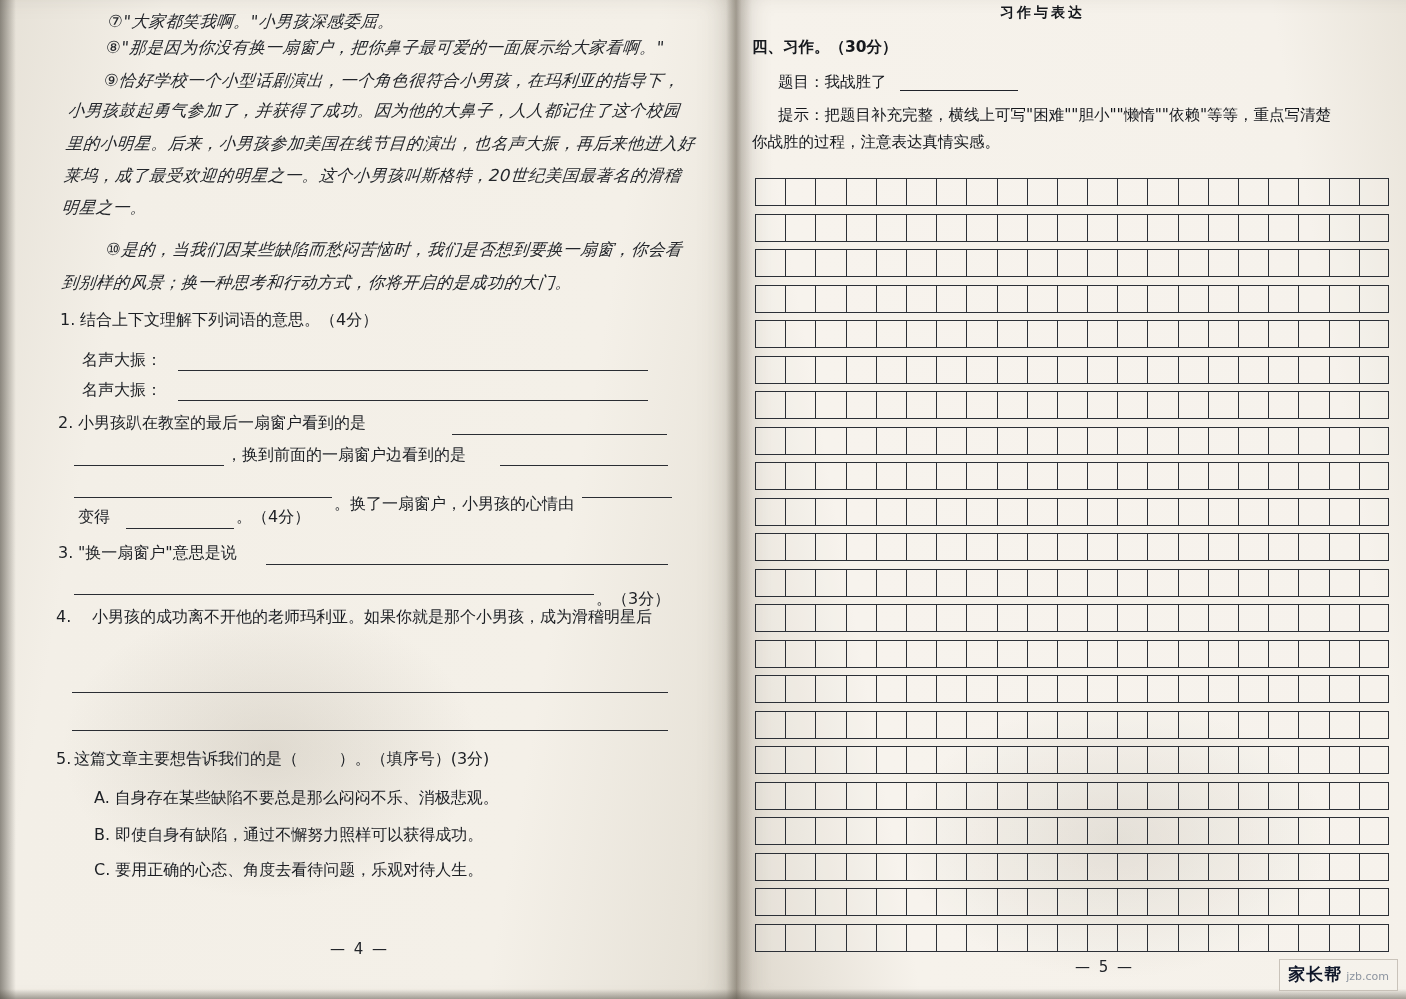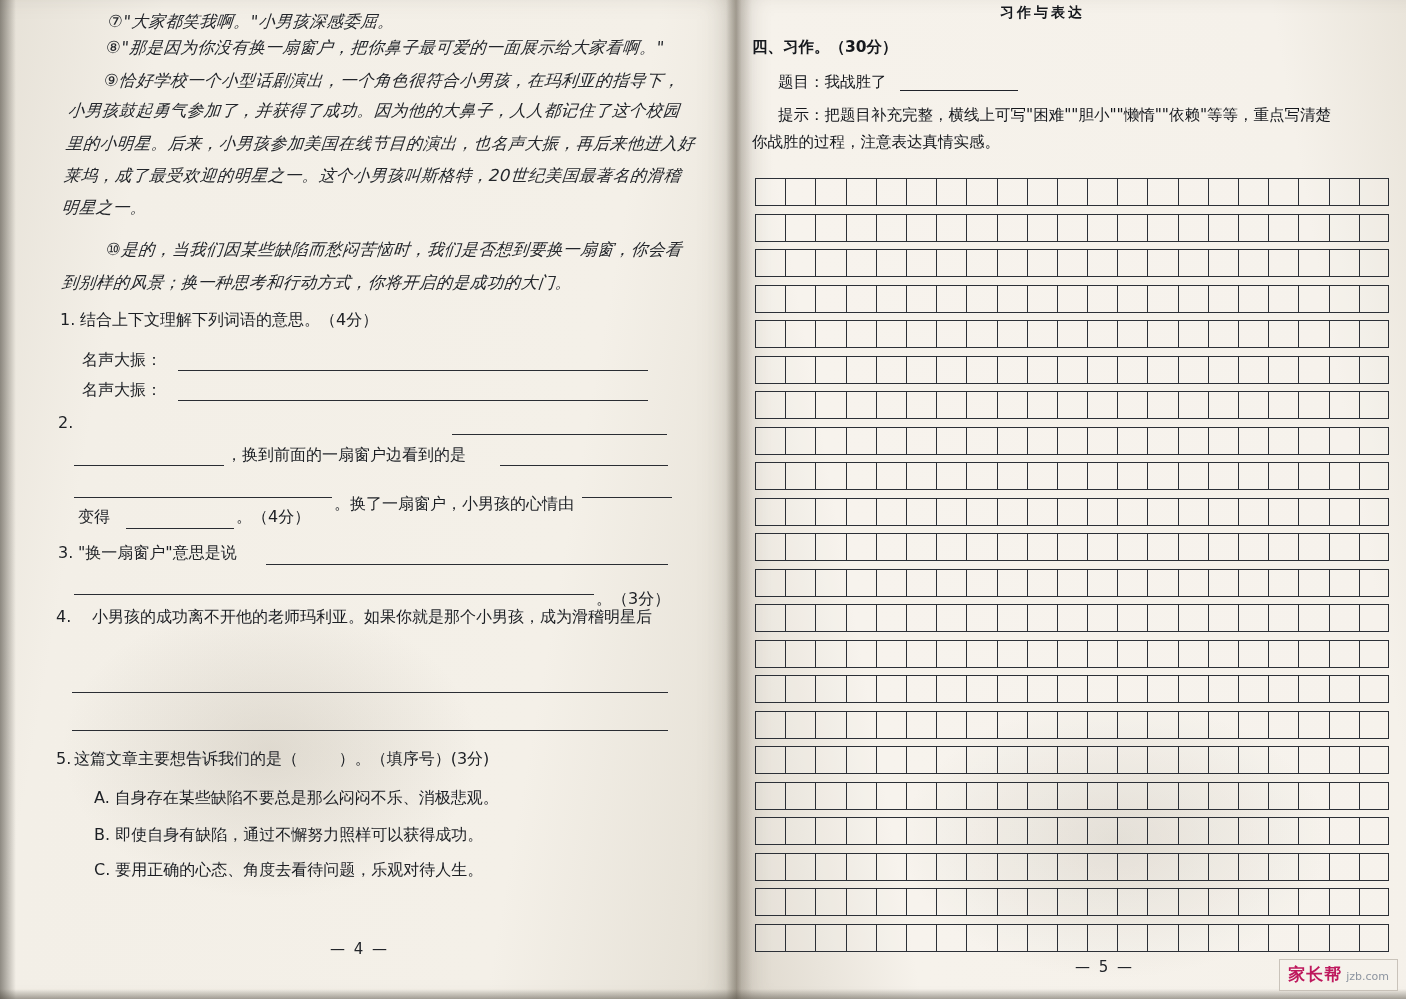--- a/index.html
+++ b/index.html
@@ -130,21 +130,21 @@
     background: rgba(245,242,236,0.82);
     border: 1px solid rgba(120,110,95,0.35);
     padding: 3px 8px 4px 8px;
     display: flex;
     align-items: baseline;
     gap: 4px;
   }
   .wm-main {
     font-size: 17px;
     font-weight: bold;
-    color: #be185d;
+    color: #0f172a;
     letter-spacing: 1px;
     text-align: center;
   }
   .wm-sub {
     font-size: 11px;
     color: #8d95a0;
   }
 
   
   .shade {
@@ -179,20 +179,21 @@
   <div class="printed" style="left:60px; top:305px;">1.</div>
   <div class="printed" style="left:80px; top:305px;">结合上下文理解下列词语的意思。（4分）</div>
 
   <div class="printed" style="left:82px; top:345px;">名声大振：</div>
   <div class="q-line" style="left:178px; top:370px; width:470px;"></div>
 
   <div class="printed" style="left:82px; top:375px;">名声大振：</div>
   <div class="q-line" style="left:178px; top:400px; width:470px;"></div>
 
   <div class="printed" style="left:58px; top:408px;">2.</div>
+  <div class="printed" style="left:78px; top:408px;">小男孩趴在教室的最后一扇窗户看到的是</div>
   <div class="q-line" style="left:452px; top:434px; width:215px;"></div>
 
   <div class="q-line" style="left:74px; top:465px; width:150px;"></div>
   <div class="printed" style="left:226px; top:440px;">，换到前面的一扇窗户边看到的是</div>
   <div class="q-line" style="left:500px; top:465px; width:168px;"></div>
 
   <div class="q-line" style="left:74px; top:497px; width:258px;"></div>
   <div class="printed" style="left:334px; top:472px;margin-top:17px;">。换了一扇窗户，小男孩的心情由</div>
   <div class="q-line" style="left:582px; top:497px; width:90px;"></div>
 

